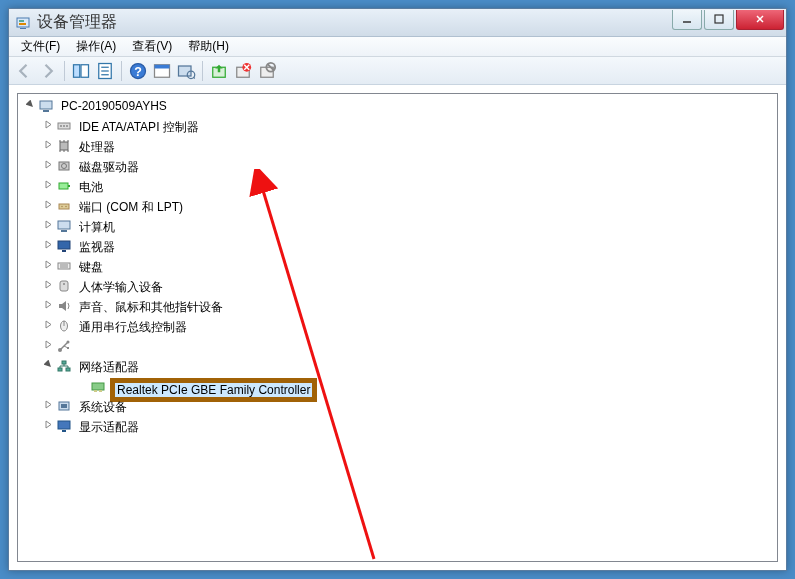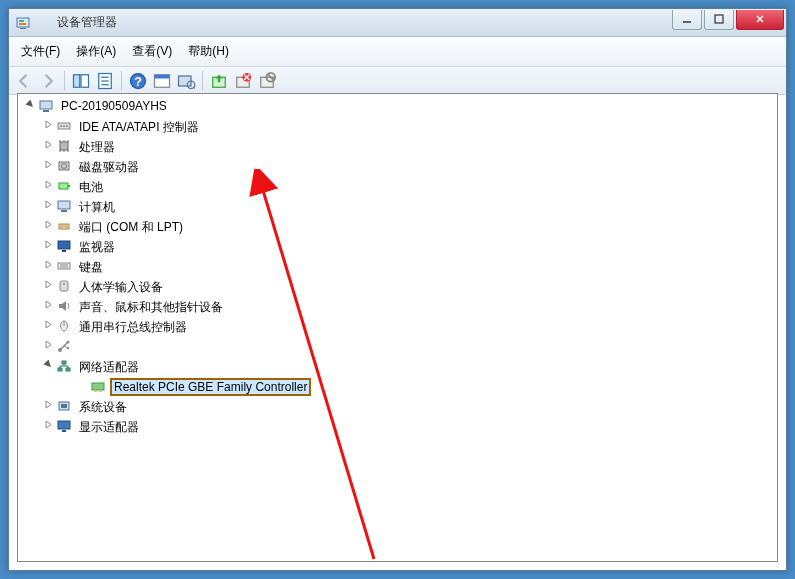--- a/index.html
+++ b/index.html
@@ -1,39 +1,39 @@
 <!DOCTYPE html>
 <html><head>
 <meta charset="utf-8">
 <style>
 * { box-sizing: border-box; margin: 0; padding: 0; }
 body { font-family: "Microsoft YaHei", "Segoe UI", Tahoma, sans-serif; font-size: 12px; background: #4a8cc7; width: 795px; height: 579px; overflow: hidden; position: relative; }
 .window { position: absolute; left: 8px; top: 8px; width: 779px; height: 563px; background: #fff; border: 1px solid #5a7ca0; box-shadow: 0 0 8px rgba(0,0,0,.3); }
 .titlebar { height: 28px; background: linear-gradient(#e8f0f8, #d0dce8); display: flex; align-items: center; padding-left: 6px; border-bottom: 1px solid #b0c0d0; }
 .titlebar-icon { width: 16px; height: 16px; margin-right: 6px; }
-.titlebar-text { flex: 1; font-size: 12px; color: #333; margin-left: 20px; }
+.titlebar-text { flex: 1; font-size: 16px; color: #333; }
 .winbtns { display: flex; height: 20px; margin-right: 2px; margin-top: -6px; }
 .winbtn { width: 30px; height: 20px; display: flex; align-items: center; justify-content: center; border: 1px solid #8aa; border-top: none; border-radius: 0 0 3px 3px; margin-left: 2px; background: linear-gradient(#f0f6fb, #d8e6f0); cursor: pointer; }
 .winbtn svg { width: 12px; height: 12px; }
 .winbtn.close { width: 48px; background: linear-gradient(#e67, #c23); border-color: #a23; }
 .winbtn.close svg { stroke: #fff; }
-.menubar { height: 30px; background: linear-gradient(#fafcfe, #eef3f8); border-bottom: 1px solid #d0d8e0; display: flex; align-items: center; padding: 0 4px; }
+.menubar { height: 20px; background: linear-gradient(#fafcfe, #eef3f8); border-bottom: 1px solid #d0d8e0; display: flex; align-items: center; padding: 0 4px; }
 .menuitem { padding: 2px 8px; cursor: pointer; font-size: 12px; }
 .toolbar { height: 28px; background: linear-gradient(#f4f8fc, #e4ecf4); border-bottom: 1px solid #c8d4e0; display: flex; align-items: center; padding: 0 4px; gap: 2px; }
 .tbtn { width: 22px; height: 22px; display: flex; align-items: center; justify-content: center; cursor: pointer; border: 1px solid transparent; border-radius: 2px; }
 .tbtn.disabled { opacity: .4; cursor: default; }
 .tsep { width: 1px; height: 20px; background: #c0cad6; margin: 0 3px; }
 .content { position: absolute; left: 8px; right: 8px; top: 84px; bottom: 8px; border: 1px solid #828790; background: #fff; overflow: auto; }
 .tree { padding: 4px 2px; }
 .node { display: flex; align-items: flex-start; height: 20px; white-space: nowrap; cursor: pointer; }
 .node .expander { width: 12px; height: 12px; display: flex; align-items: center; justify-content: center; margin-right: 2px; }
 .node .expander svg { width: 9px; height: 9px; }
 .node .nicon { width: 16px; height: 16px; margin-right: 4px; display: flex; align-items: center; justify-content: center; }
 .node .label { padding: 1px 3px; }
-.node.selected .label { background: #cce8ff; border: 2px solid #a16207; padding: 0 2px; }
+.node.selected .label { background: #cce8ff; border: 5px solid #a16207; padding: 0 2px; }
 .indent-0 { padding-left: 4px; }
 .indent-1 { padding-left: 22px; }
 .indent-2 { padding-left: 56px; }
 .arrow-annotation { position: absolute; pointer-events: none; }
 </style>
 </head>
 <body>
 
 <div class="window">
   <div class="titlebar">
@@ -223,40 +223,40 @@
           <span class="label">电池</span>
         </div>
         <div class="node indent-1">
           <span class="expander">
             <svg viewBox="0 0 9 9">
               <path d="M2 1 L7 4.5 L2 8 Z" fill="none" stroke="#888"></path>
             </svg>
           </span>
           <span class="nicon">
             <svg viewBox="0 0 16 16">
-              <rect x="2" y="3" width="12" height="8" fill="#cde" stroke="#579"></rect>
-              <rect x="5" y="12" width="6" height="2" fill="#579"></rect>
-            </svg>
-          </span>
-          <span class="label">计算机</span>
-        </div>
-        <div class="node indent-1">
-          <span class="expander">
-            <svg viewBox="0 0 9 9">
-              <path d="M2 1 L7 4.5 L2 8 Z" fill="none" stroke="#888"></path>
-            </svg>
-          </span>
-          <span class="nicon">
-            <svg viewBox="0 0 16 16">
               <rect x="3" y="6" width="10" height="5" fill="#dc9" stroke="#a85"></rect>
               <circle cx="6" cy="8.5" r=".8" fill="#a85"></circle>
               <circle cx="10" cy="8.5" r=".8" fill="#a85"></circle>
             </svg>
           </span>
           <span class="label">端口 (COM 和 LPT)</span>
+        </div>
+        <div class="node indent-1">
+          <span class="expander">
+            <svg viewBox="0 0 9 9">
+              <path d="M2 1 L7 4.5 L2 8 Z" fill="none" stroke="#888"></path>
+            </svg>
+          </span>
+          <span class="nicon">
+            <svg viewBox="0 0 16 16">
+              <rect x="2" y="3" width="12" height="8" fill="#cde" stroke="#579"></rect>
+              <rect x="5" y="12" width="6" height="2" fill="#579"></rect>
+            </svg>
+          </span>
+          <span class="label">计算机</span>
         </div>
         <div class="node indent-1">
           <span class="expander">
             <svg viewBox="0 0 9 9">
               <path d="M2 1 L7 4.5 L2 8 Z" fill="none" stroke="#888"></path>
             </svg>
           </span>
           <span class="nicon">
             <svg viewBox="0 0 16 16">
               <rect x="2" y="3" width="12" height="8" fill="#36a" stroke="#247"></rect>

